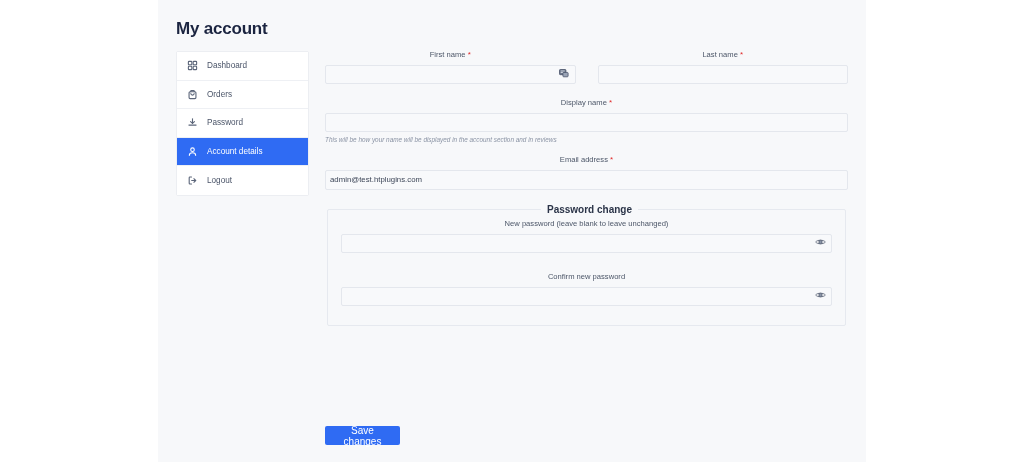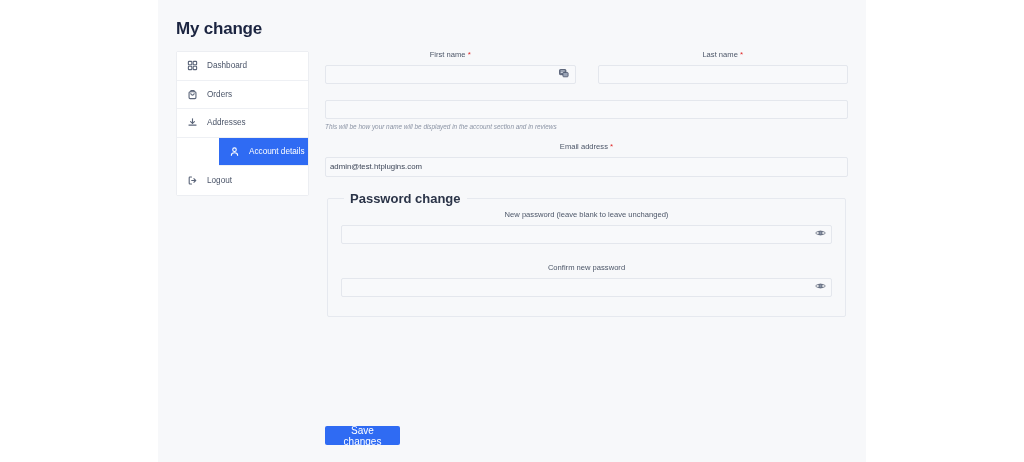--- a/index.html
+++ b/index.html
@@ -49,21 +49,20 @@
     border-bottom: 1px solid #eef0f4;
     font-size: 8.2px;
     color: #4a5468;
     cursor: pointer;
     background: #ffffff;
   }
   .nav-item:last-child { border-bottom: none; text-align: right; }
   .nav-item.active {
     background: #2f6bf3;
     color: #ffffff;
-    margin-left: 42px;
   }
   .nav-item.active .nav-icon svg { stroke: #ffffff; }
   .nav-icon {
     width: 11px; height: 11px;
     display: flex; align-items: center; justify-content: center;
     flex: 0 0 11px;
   }
   .nav-icon svg { width: 11px; height: 11px; stroke: #5b6579; stroke-width: 1.6; fill: none;
                   stroke-linecap: round; stroke-linejoin: round; }
   .nav-label { white-space: nowrap; }
@@ -125,25 +124,26 @@
   .spacer-14 { height: 14px; }
 
   
   .pw-fieldset {
     margin-top: 14px;
     border: 1px solid #e6e9ef;
     border-radius: 2px;
     padding: 0 13px 19px 13px;
   }
   .pw-fieldset > legend {
-    font-size: 13px;
+    font-size: 10px;
     font-weight: bold;
     color: #2b3448;
     padding: 0 6px;
     margin-left: 3px;
+    text-align: center;
   }
   .pw-field { margin-top: 19px; }
   .pw-field:first-of-type { margin-top: 4px; }
 
   
   .save-btn {
     position: absolute;
     left: 325px; top: 426px;
     width: 75px; height: 19px;
     background: #2f6bf3;
@@ -156,21 +156,21 @@
     display: flex; align-items: center; justify-content: center;
   }
 </style>
 </head>
 <body>
 
 <div id="page">
 
   <div class="site-canvas"></div>
 
-  <h1 class="page-title">My change</h1>
+  <h1 class="page-title">My account</h1>
 
   <nav class="account-nav">
 
     <div class="nav-item">
       <span class="nav-icon">
         <svg viewBox="0 0 16 16">
             <rect x="2" y="2" width="5" height="5" rx="1"></rect>
             <rect x="9" y="2" width="5" height="5" rx="1"></rect>
             <rect x="2" y="9" width="5" height="5" rx="1"></rect>
             <rect x="9" y="9" width="5" height="5" rx="1"></rect>
@@ -191,21 +191,21 @@
     </div>
 
     <div class="nav-item">
       <span class="nav-icon">
         <svg viewBox="0 0 16 16">
             <path d="M8 2.5v6.5"></path>
             <path d="M5.2 6.6L8 9.4l2.8-2.8"></path>
             <path d="M2.8 11.8h10.4"></path>
           </svg>
       </span>
-      <span class="nav-label">Addresses</span>
+      <span class="nav-label">Password</span>
     </div>
 
 
     <div class="nav-item active">
       <span class="nav-icon">
         <svg viewBox="0 0 16 16">
             <circle cx="8" cy="5.3" r="2.6"></circle>
             <path d="M3.4 13.6c0-2.3 2.1-3.7 4.6-3.7s4.6 1.4 4.6 3.7"></path>
           </svg>
       </span>
@@ -247,20 +247,21 @@
         <label class="field-label"><span>Last name</span> <span class="req">*</span></label>
         <div class="inp-wrap">
           <input class="inp" type="text" value="" style="">
         </div>
       </div>
     </div>
 
     <div class="spacer-14"></div>
 
     <div>
+      <label class="field-label"><span>Display name</span> <span class="req">*</span></label>
       <div class="inp-wrap">
         <input class="inp" type="text" value="" style="">
       </div>
       <div class="help-text">This will be how your name will be displayed in the account section and in reviews</div>
     </div>
 
     <div class="spacer-12"></div>
 
     <div>
       <label class="field-label"><span>Email address</span> <span class="req">*</span></label>

